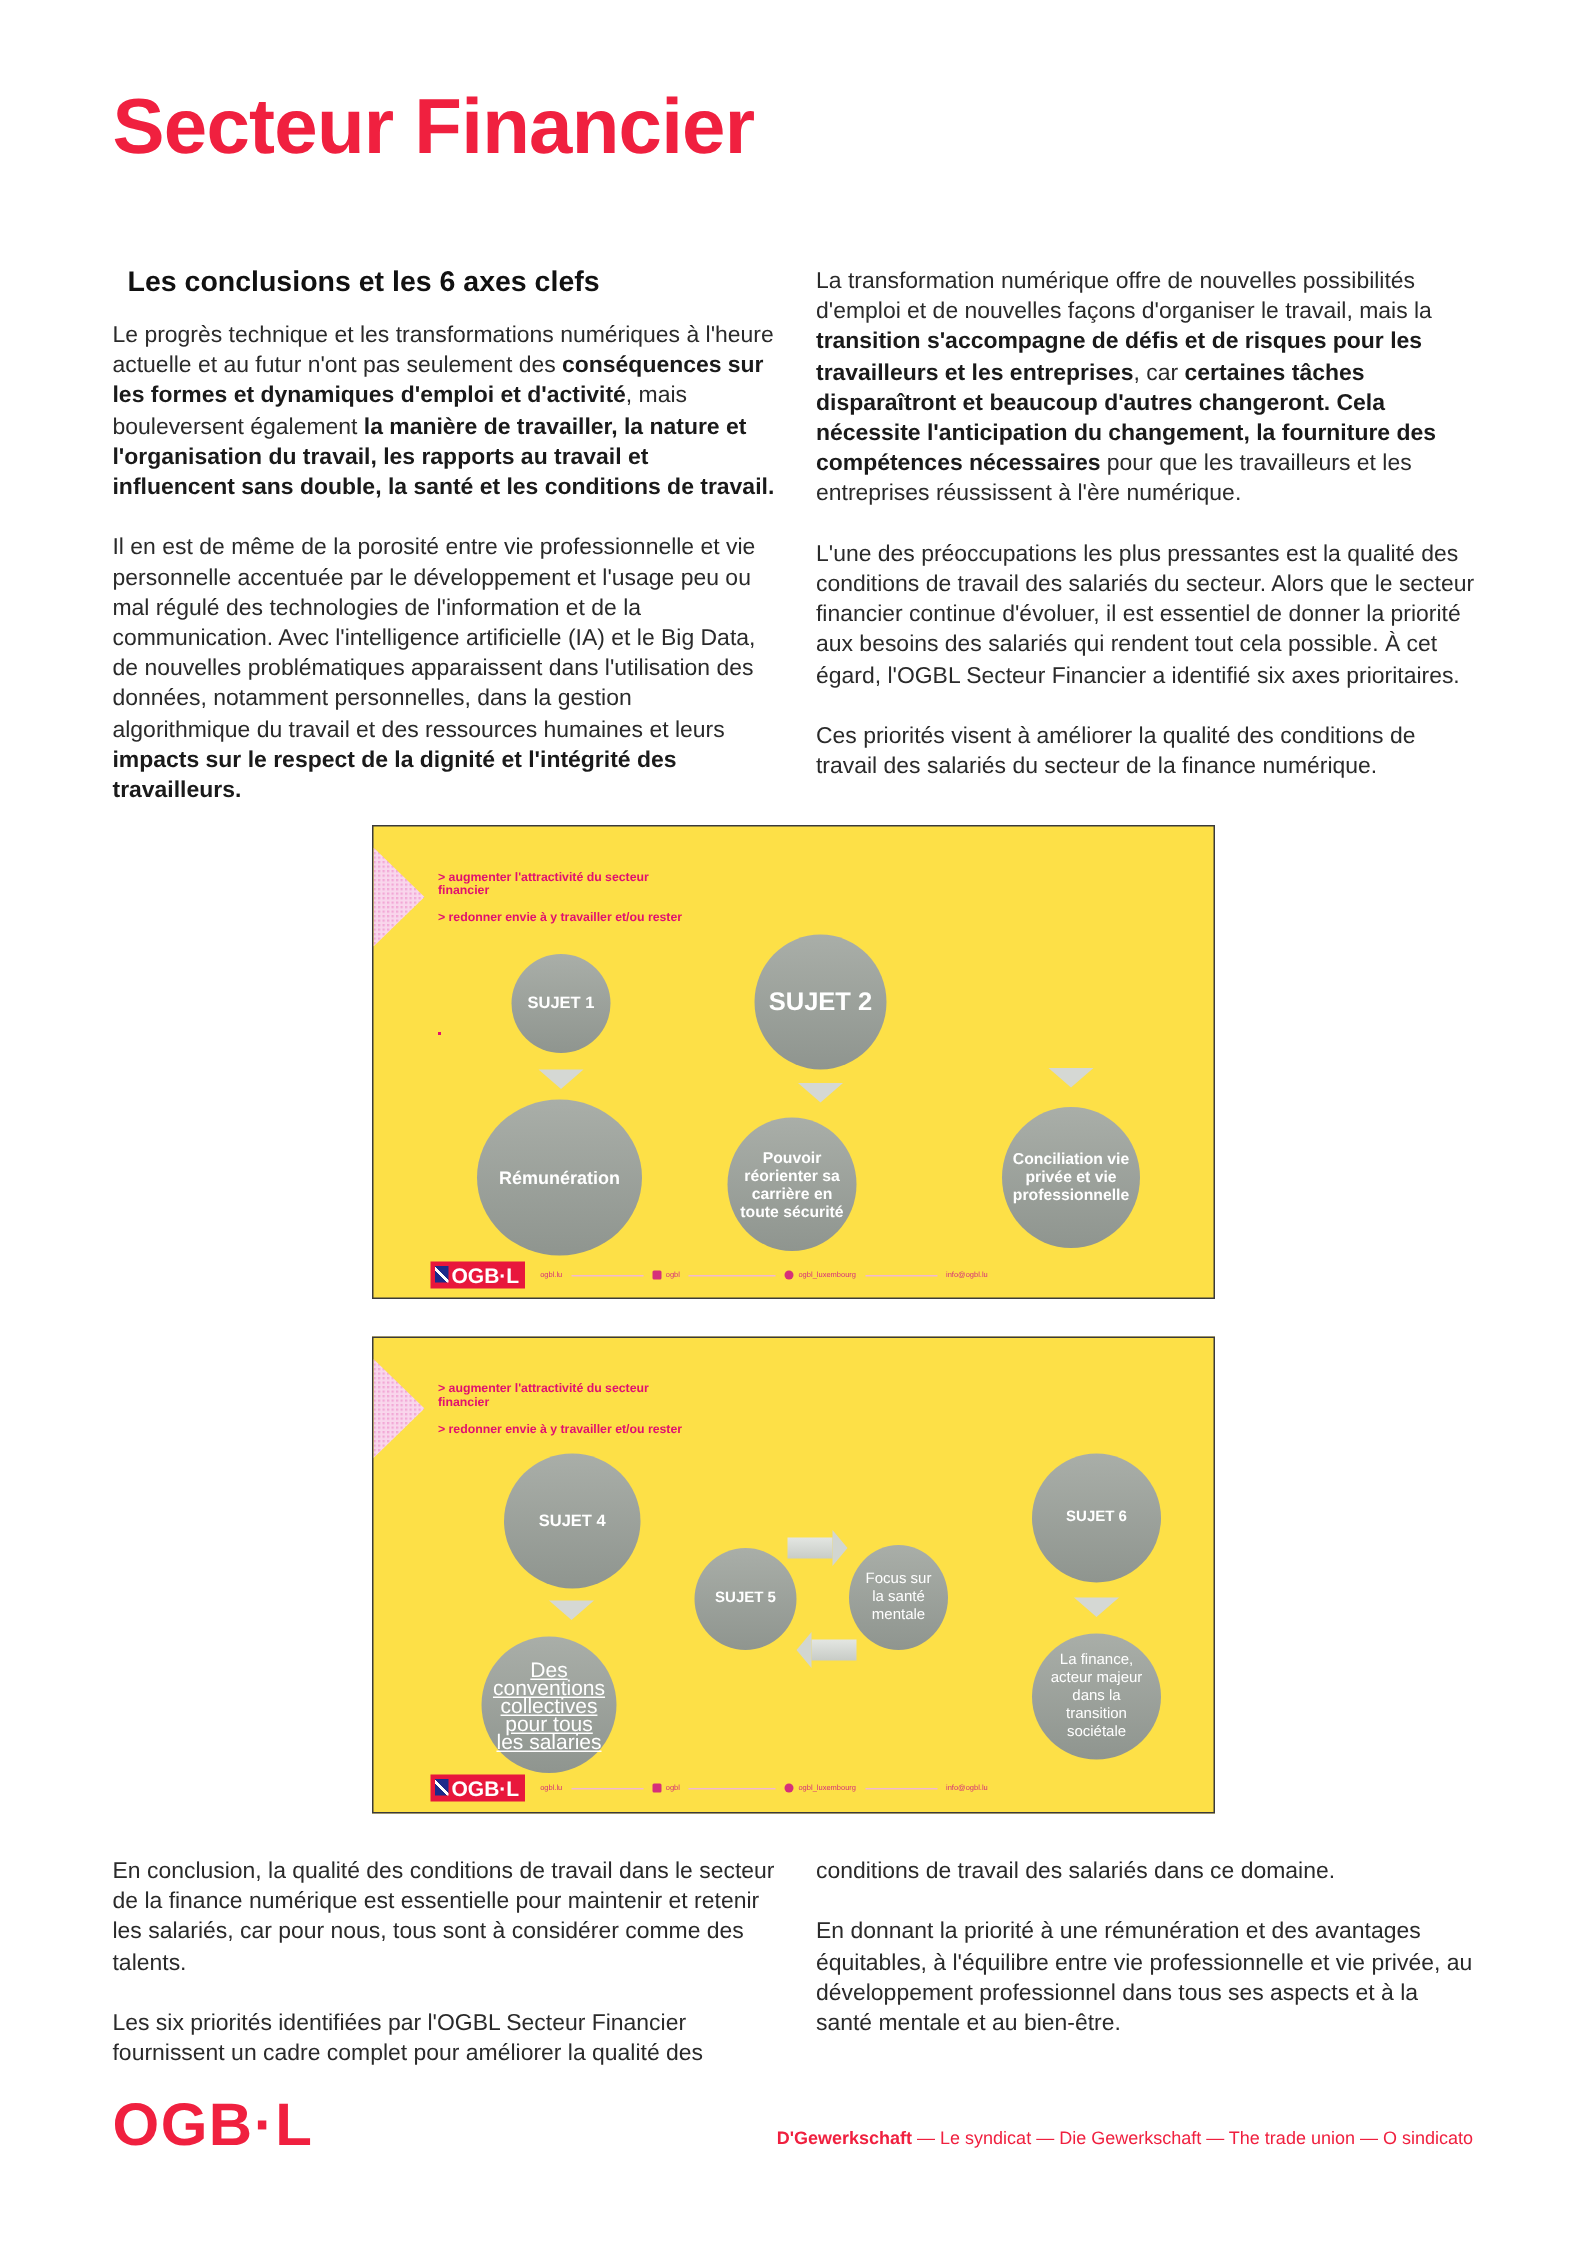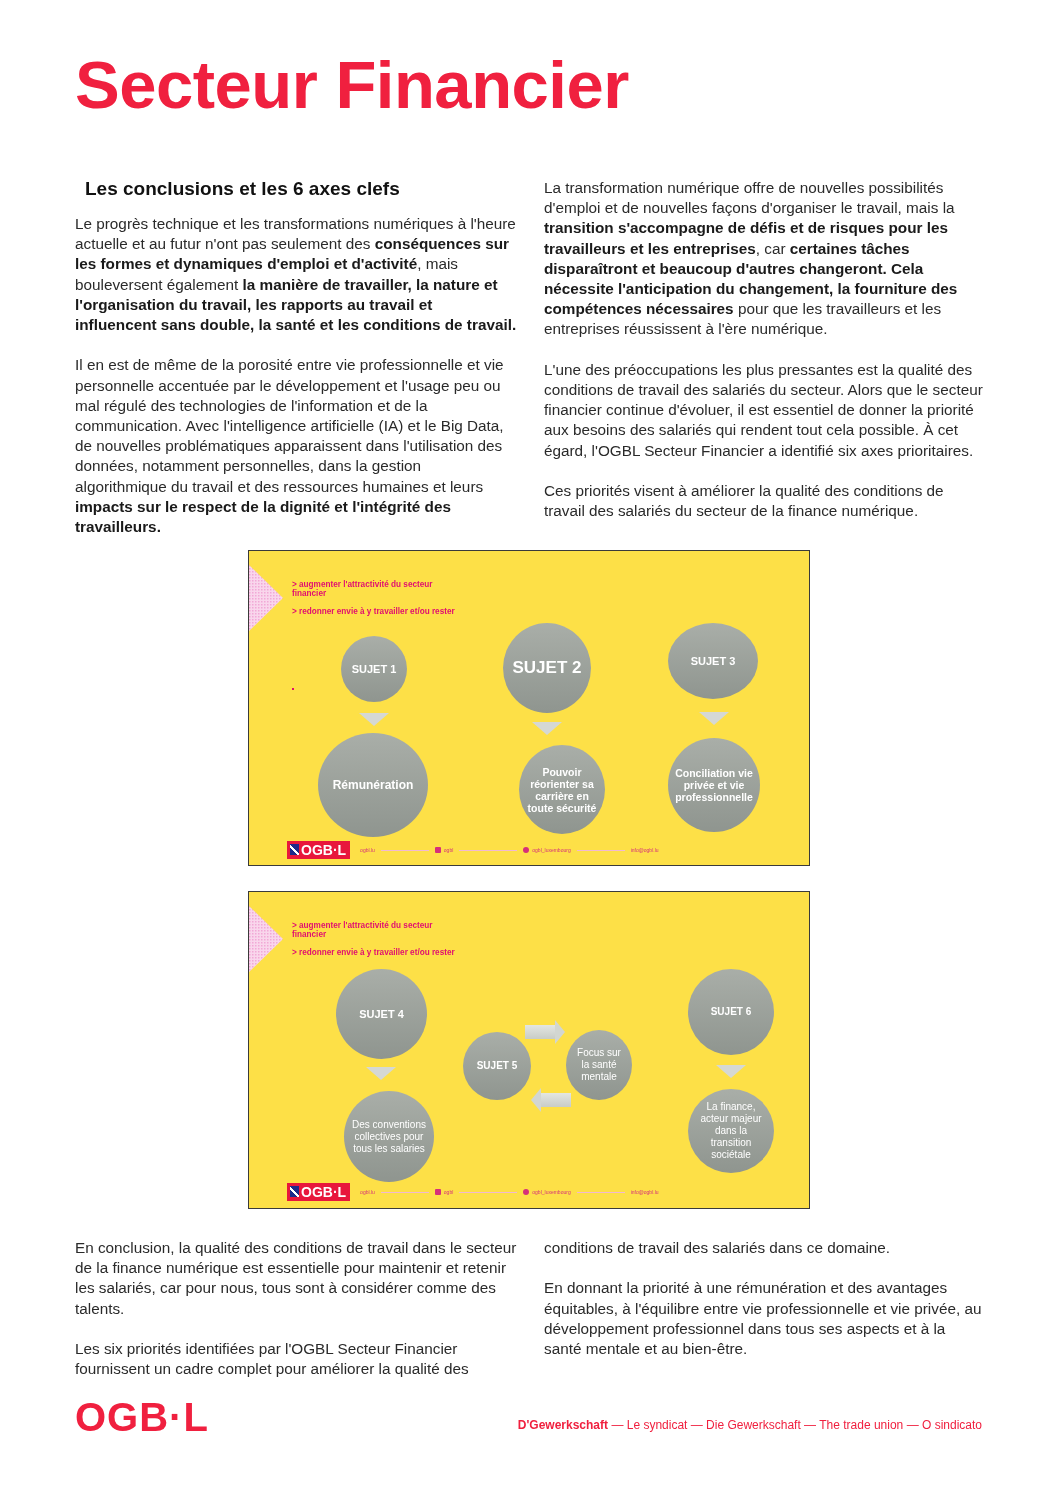--- a/index.html
+++ b/index.html
@@ -1,18 +1,18 @@
 <!DOCTYPE html>
 <html><head>
 <meta charset="utf-8">
 <style>
   html, body { margin:0; padding:0; background:#ffffff; }
   body { width:1058px; height:1497px; position:relative; overflow:hidden;
          font-family:"Liberation Sans", "DejaVu Sans", sans-serif; color:#1d1d1f; }
-  .title { position:absolute; left:75px; top:46px; margin:0; font-size:67px; font-weight:700;
+  .title { position:absolute; left:75px; top:46px; margin:0; font-size:52px; font-weight:700;
            color:#f0203f; letter-spacing:-0.5px; line-height:78px; }
   .col { position:absolute; width:442px; font-size:15.3px; line-height:20.2px; color:#2a2a2a; }
   .col p { margin:0 0 20.2px 0; }
   .col b { font-weight:700; color:#1a1a1a; }
   .h2 { font-size:19px; font-weight:700; margin:0 0 13px 10px; line-height:24px; color:#111; }
 
   .slide { position:absolute; left:248px; width:560px; border:1.5px solid #3a3a3a; background:#fde047; }
   .slide .deco { position:absolute; left:0; top:14px; width:34px; height:66px; }
   .slide .bullets { position:absolute; left:43px; top:29px; width:170px; font-size:8.2px; font-weight:700;
                     color:#e01070; line-height:9px; }
@@ -72,23 +72,22 @@
     <div>&gt; redonner envie à y travailler et/ou rester</div>
   </div>
   <div style="position:absolute;left:43px;top:137px;width:2px;height:2px;background:#e01070;"></div>
 
   <div class="circle" style="left:92px; top:85px; width:66px; height:66px;text-align:center;">SUJET 1</div>
   <div class="arrow-down" style="left:110px; top:162px;"></div>
   <div class="circle" style="left:69px; top:182px; width:110px; height:104px; font-size:12px;">Rémunération</div>
 
   <div class="circle" style="left:254px; top:72px; width:88px; height:90px; font-size:17px;">SUJET 2</div>
   <div class="arrow-down" style="left:283px; top:171px;"></div>
-  <div class="circle" style="left:270px; top:194px; width:86px; height:89px; font-size:10.5px; padding:0 6px; box-sizing:border-box;">Pouvoir réorienter sa carrière en toute sécurité</div>
+  <div class="circle" style="left:236px; top:194px; width:86px; height:89px; font-size:10.5px; padding:0 6px; box-sizing:border-box;">Pouvoir réorienter sa carrière en toute sécurité</div>
 
-  <div class="circle" style="left:419px; top:72px; width:90px; height:76px;">SUJET 3</div>
   <div class="arrow-down" style="left:450px; top:161px;"></div>
   <div class="circle" style="left:419px; top:187px; width:92px; height:94px; font-size:10.5px; padding:0 8px; box-sizing:border-box;">Conciliation vie privée et vie professionnelle</div>
 
   <div class="slide-footer" style="top:290px;">
     <span class="mini-logo">OGB·L</span>
     <span style="margin-left:10px;">ogbl.lu</span>
     <span class="fline"></span>
     <span class="ficon"></span>
     <span>ogbl</span>
     <span class="fline" style="width:58px;"></span>
@@ -109,21 +108,21 @@
       </defs>
     <polygon points="0,0 34,33 0,66" fill="url(#pp2)"></polygon>
   </svg>
   <div class="bullets">
     <div>&gt; augmenter l'attractivité du secteur financier</div>
     <div>&gt; redonner envie à y travailler et/ou rester</div>
   </div>
 
   <div class="circle" style="left:87px; top:77px; width:91px; height:90px;">SUJET 4</div>
   <div class="arrow-down" style="left:117px; top:175px;"></div>
-  <div class="circle" style="left:95px; top:199px; width:90px; height:91px; font-weight:400; font-size:10px; padding:0 8px; box-sizing:border-box;">Des conventions collectives pour tous les salaries</div>
+  <div class="circle" style="left:72px; top:199px; width:90px; height:91px; font-weight:400; font-size:14px; padding:0 8px; box-sizing:border-box;text-decoration:underline;">Des conventions collectives pour tous les salaries</div>
 
   <div class="circle" style="left:214px; top:140px; width:68px; height:68px; font-size:10px;">SUJET 5</div>
   <div class="harrow right" style="left:276px; top:133px; width:30px;"></div>
   <div class="harrow left" style="left:292px; top:201px; width:30px;"></div>
   <div class="circle" style="left:317px; top:138px; width:66px; height:70px; font-weight:400; font-size:10px; padding:0 6px; box-sizing:border-box;">Focus sur la santé mentale</div>
 
   <div class="circle" style="left:439px; top:77px; width:86px; height:86px; font-size:10px;">SUJET 6</div>
   <div class="arrow-down" style="left:467px; top:173px;"></div>
   <div class="circle" style="left:439px; top:197px; width:86px; height:84px; font-weight:400; font-size:10px; padding:0 8px; box-sizing:border-box;">La finance, acteur majeur dans la transition sociétale</div>
 

